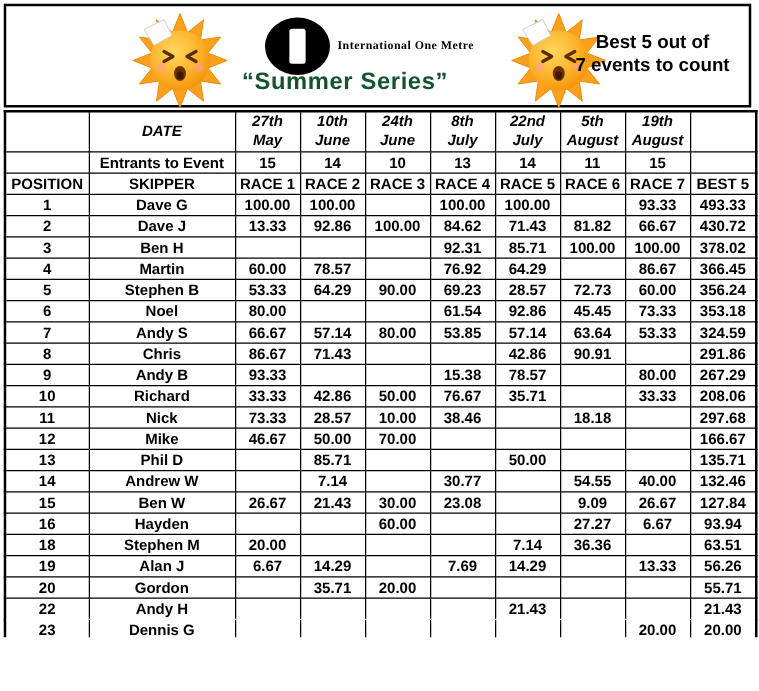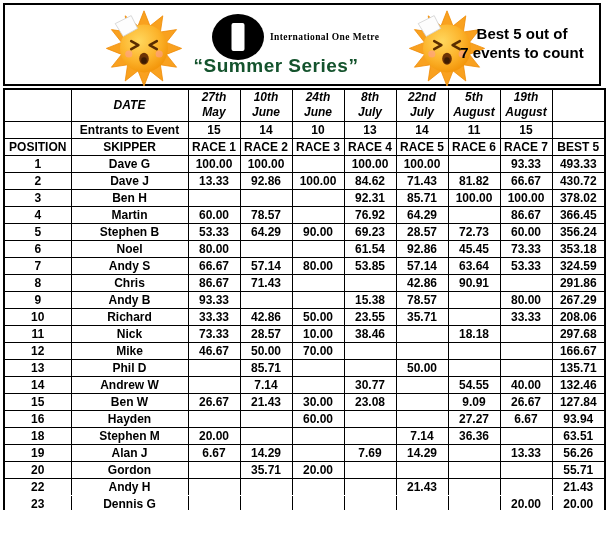--- a/index.html
+++ b/index.html
@@ -286,21 +286,21 @@
       <td></td>
       <td>80.00</td>
       <td>267.29</td>
     </tr>
         <tr class="data-row">
       <td>10</td>
       <td class="skipper">Richard</td>
       <td>33.33</td>
       <td>42.86</td>
       <td>50.00</td>
-      <td>23.55</td>
+      <td>76.67</td>
       <td>35.71</td>
       <td></td>
       <td>33.33</td>
       <td>208.06</td>
     </tr>
         <tr class="data-row">
       <td>11</td>
       <td class="skipper">Nick</td>
       <td>73.33</td>
       <td>28.57</td>

